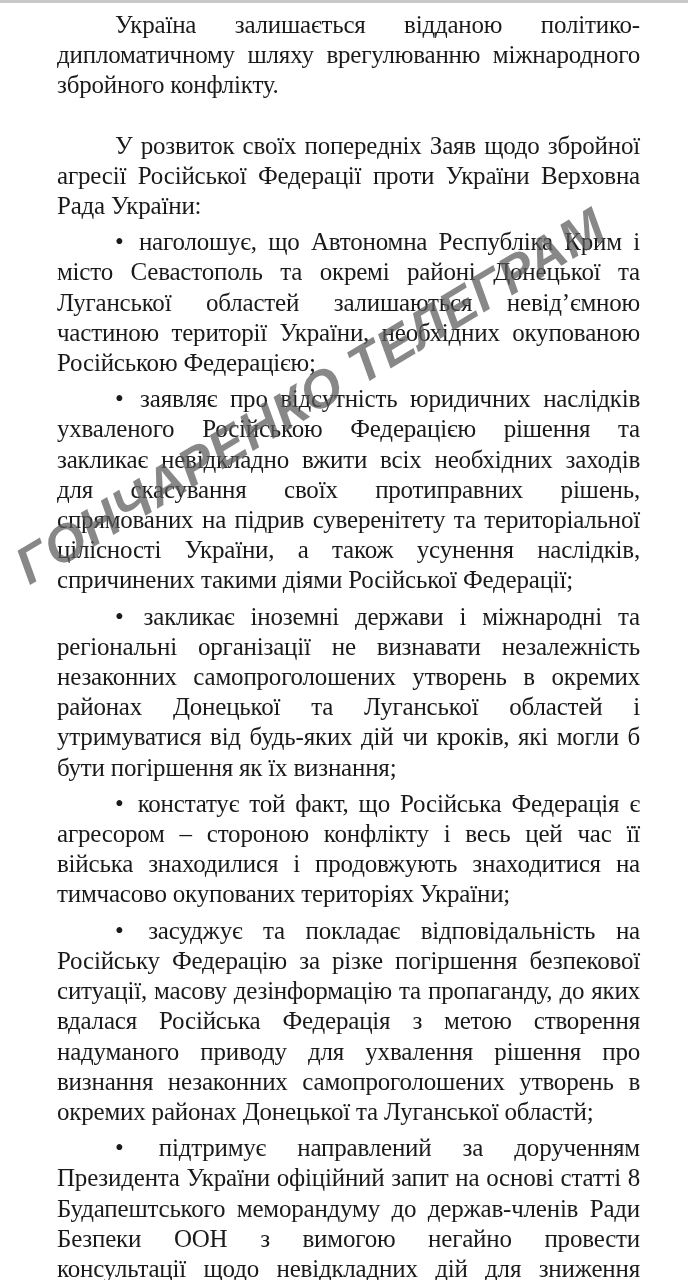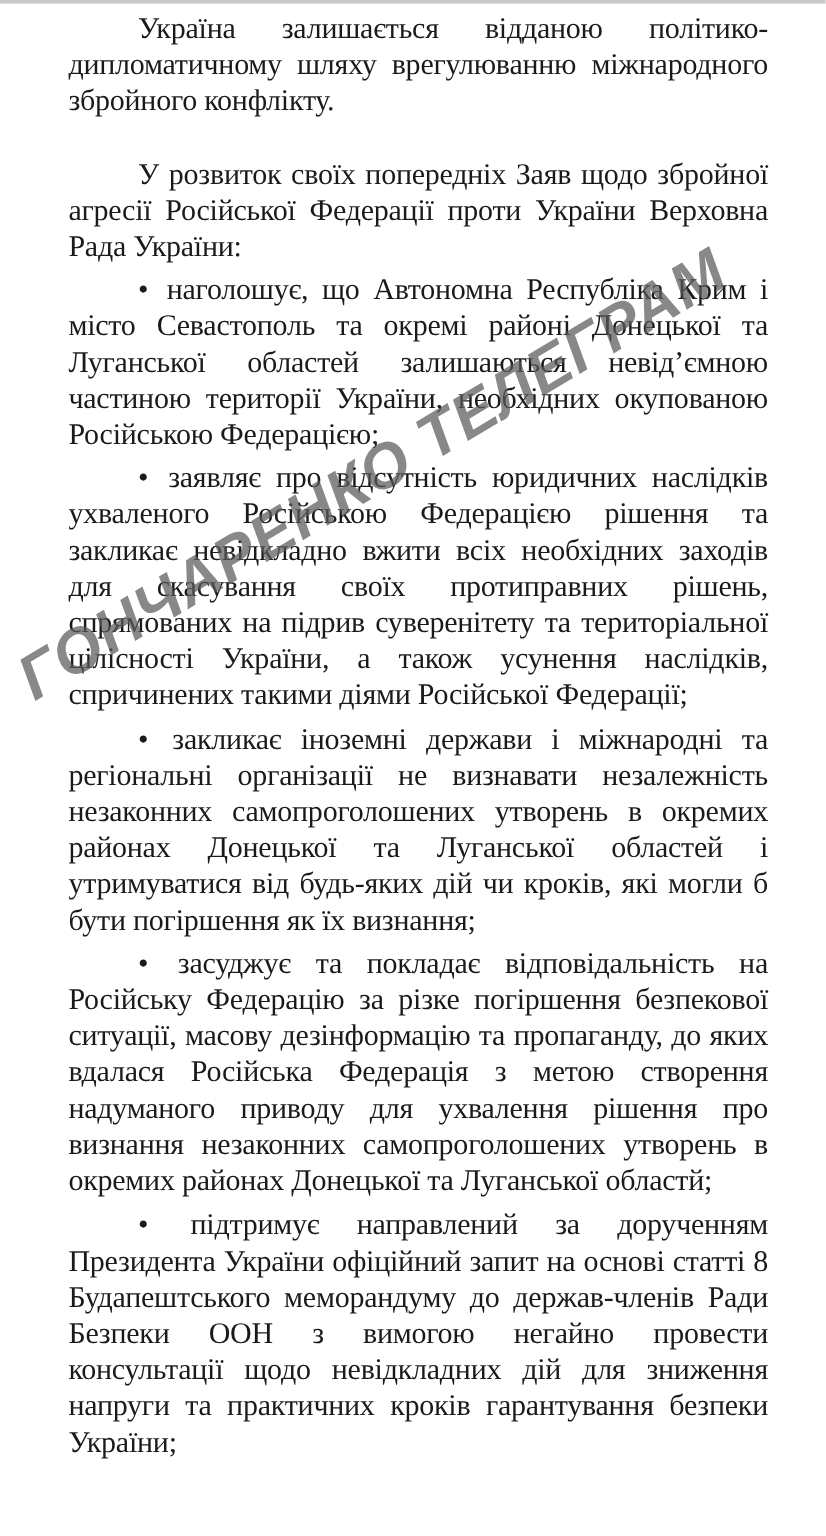--- a/index.html
+++ b/index.html
@@ -36,17 +36,18 @@
 
 <div class="topbar"></div>
 
 <div class="page">
   <p class="para p-intro">Україна залишається відданою політико-дипломатичному шляху врегулюванню міжнародного збройного конфлікту.</p>
   <p class="para p-lead">У розвиток своїх попередніх Заяв щодо збройної агресії Російської Федерації проти України Верховна Рада України:</p>
 
   <p class="para bullet"><span class="dot">•</span> <span>наголошує, що Автономна Республіка Крим і місто Севастополь та окремі районі Донецької та Луганської областей залишаються невід’ємною частиною території України, необхідних окупованою Російською Федерацією;</span></p>
   <p class="para bullet"><span class="dot">•</span> <span>заявляє про відсутність юридичних наслідків ухваленого Російською Федерацією рішення та закликає невідкладно вжити всіх необхідних заходів для скасування своїх протиправних рішень, спрямованих на підрив суверенітету та територіальної цілісності України, а також усунення наслідків, спричинених такими діями Російської Федерації;</span></p>
   <p class="para bullet"><span class="dot">•</span> <span>закликає іноземні держави і міжнародні та регіональні організації не визнавати незалежність незаконних самопроголошених утворень в окремих районах Донецької та Луганської областей і утримуватися від будь-яких дій чи кроків, які могли б бути погіршення як їх визнання;</span></p>
+  <p class="para bullet"><span class="dot">•</span> <span>констатує той факт, що Російська Федерація є агресором – стороною конфлікту і весь цей час її війська знаходилися і продовжують знаходитися на тимчасово окупованих територіях України;</span></p>
   <p class="para bullet"><span class="dot">•</span> <span>засуджує та покладає відповідальність на Російську Федерацію за різке погіршення безпекової ситуації, масову дезінформацію та пропаганду, до яких вдалася Російська Федерація з метою створення надуманого приводу для ухвалення рішення про визнання незаконних самопроголошених утворень в окремих районах Донецької та Луганської областй;</span></p>
   <p class="para bullet"><span class="dot">•</span> <span>підтримує направлений за дорученням Президента України офіційний запит на основі статті 8 Будапештського меморандуму до держав-членів Ради Безпеки ООН з вимогою негайно провести консультації щодо невідкладних дій для зниження напруги та практичних кроків гарантування безпеки України;</span></p>
 </div>
 
 <div class="watermark">ГОНЧАРЕНКО ТЕЛЕГРАМ</div>
 
 </body></html>

